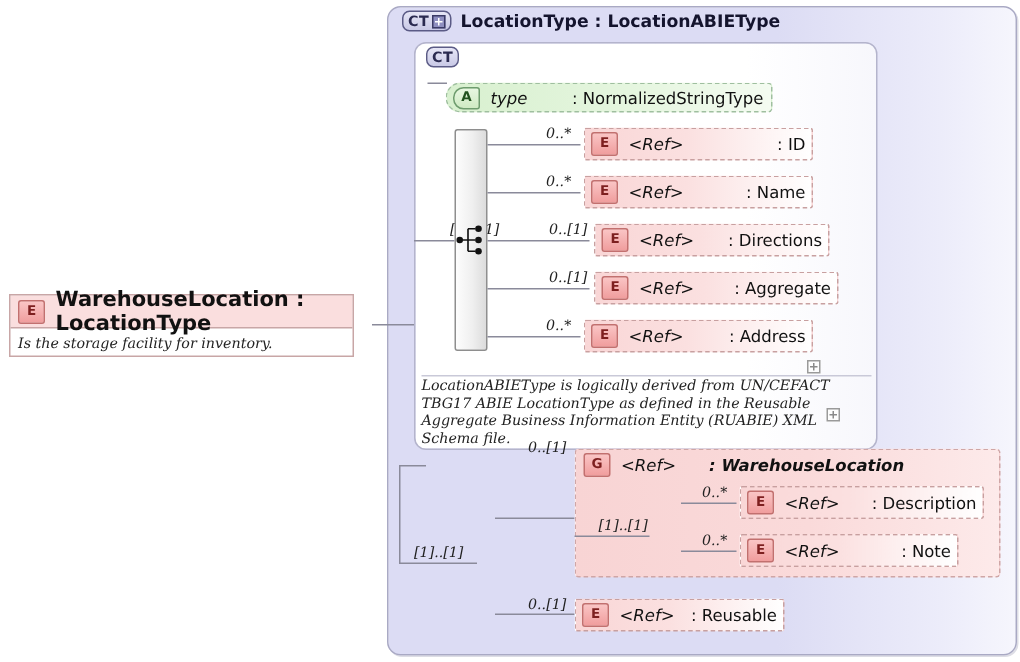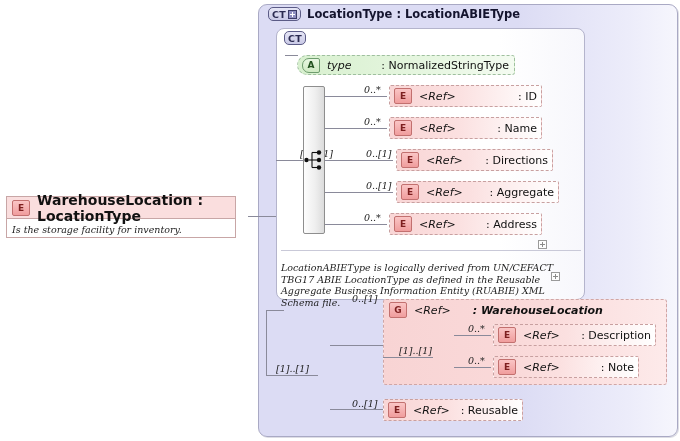--- a/index.html
+++ b/index.html
@@ -115,21 +115,21 @@
   
   .ln{background:#8a8a9a;}
   .lnh{height:1px;}
   .lnv{width:1px;}
 
   
   #annot{
     left:281px;top:250px;width:300px;height:44px;
     font-family:"DejaVu Serif","Liberation Serif",serif;
     font-style:italic;font-size:9.5px;line-height:11.5px;color:#222;
-    border-top:1px solid #c9c9d8;padding-top:11px;box-sizing:border-box;
+    border-top:1px solid #c9c9d8;padding-top:1px;box-sizing:border-box;
   }
 
   
   #root-el{
     left:6px;top:196px;width:230px;height:42px;
     border:1px solid #c8a6a6;
     background:linear-gradient(to bottom,#fadede 0%,#fadede 52%,#ffffff 52%,#ffffff 100%);
     box-sizing:border-box;
   }
   #root-el .top{height:21px;display:flex;align-items:center;padding:0 5px;}

